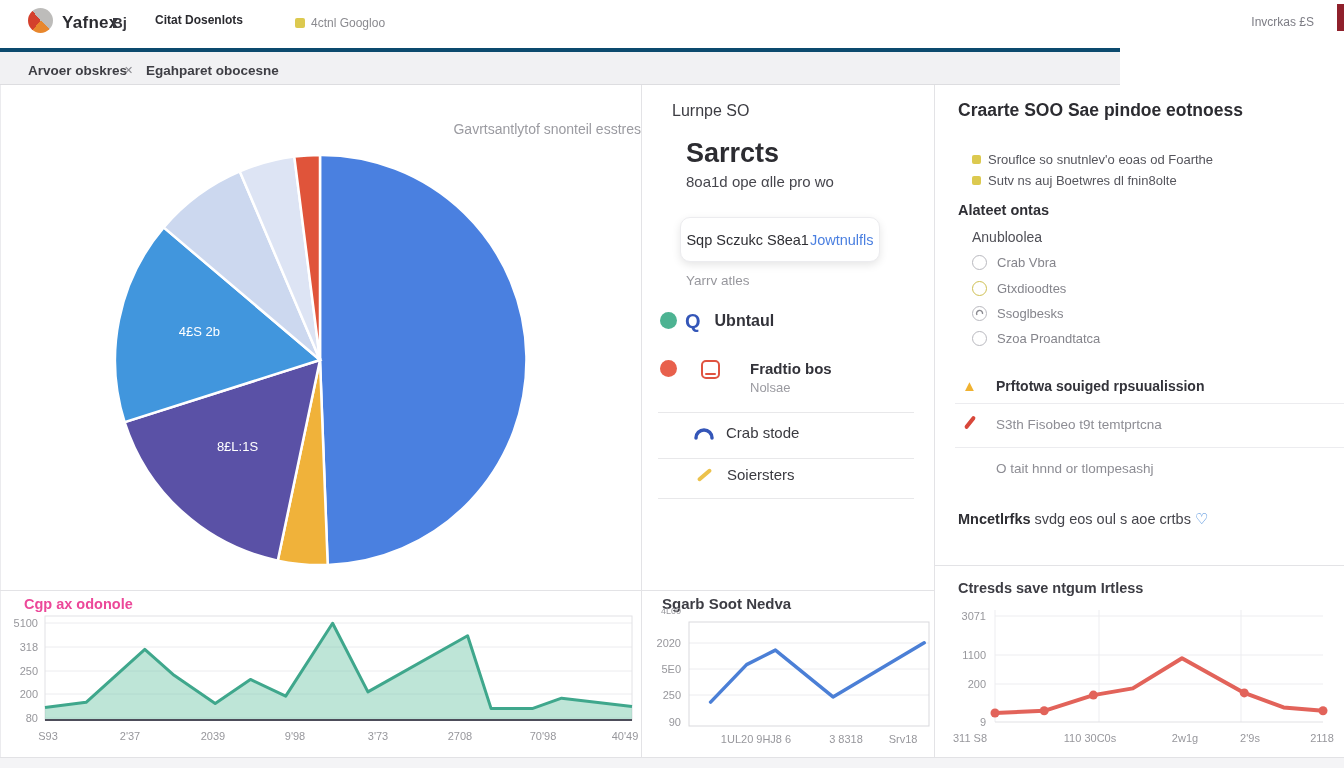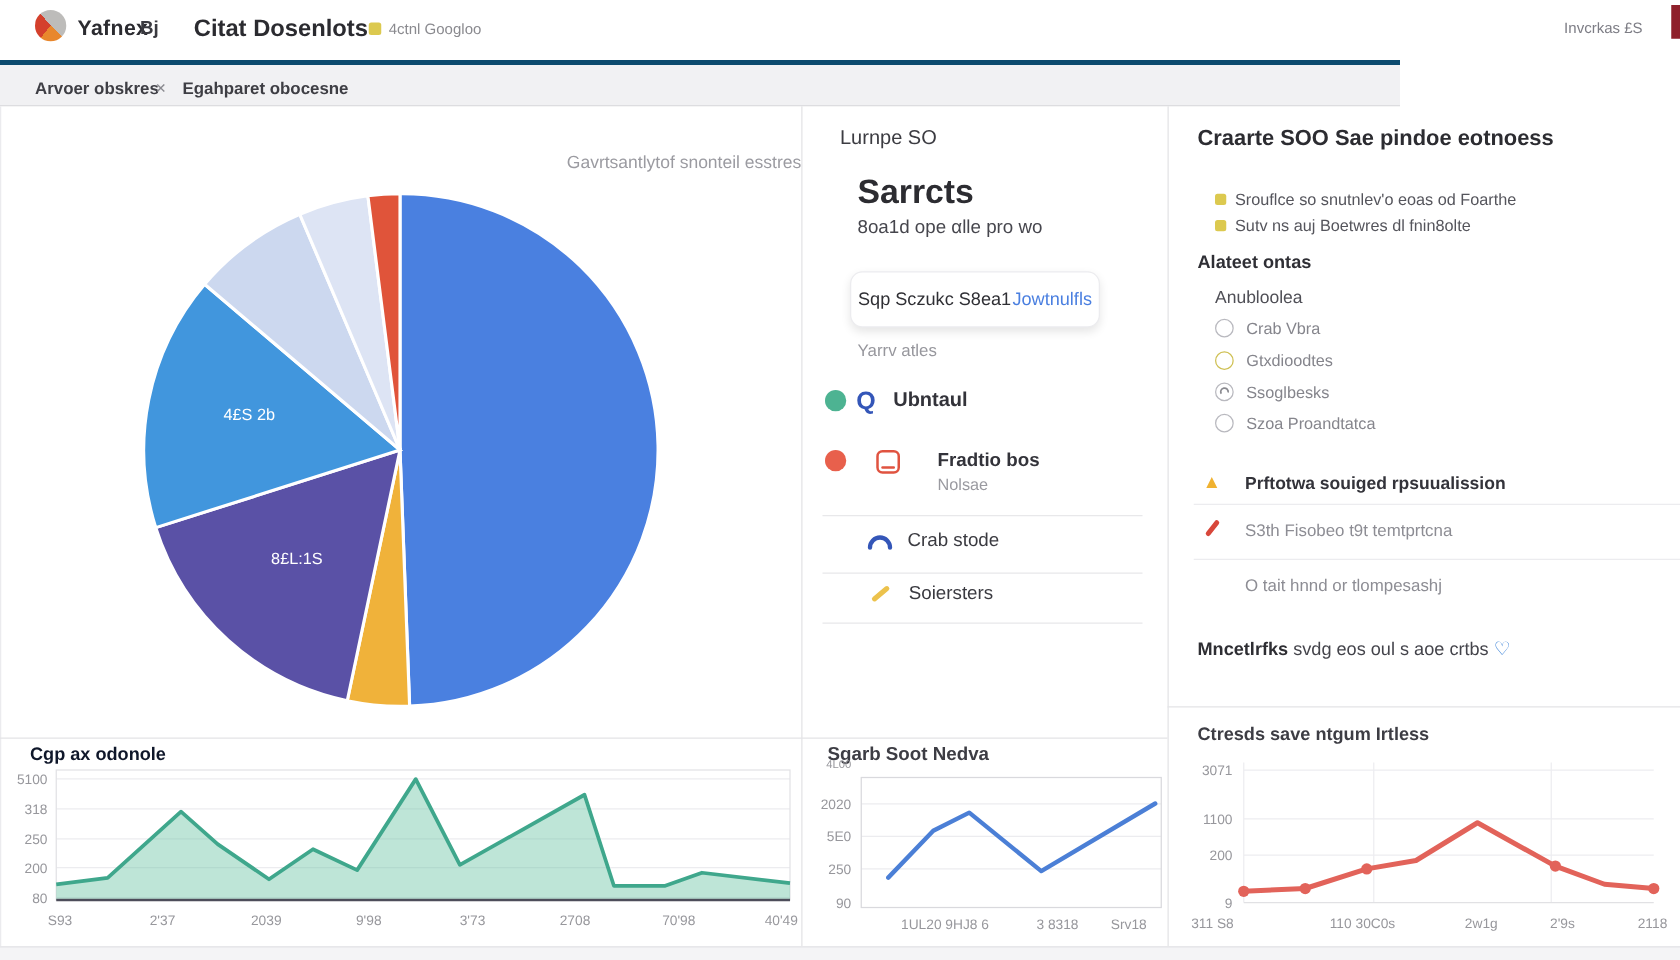--- a/index.html
+++ b/index.html
@@ -8,21 +8,21 @@
     background:#ffffff;color:#2f2f34;
     font-family:"Liberation Sans",sans-serif;
   }
   .abs{position:absolute}
   
   .topbar{top:0;left:0;width:1344px;height:48px;background:#fff}
   .logo{left:28px;top:8px;width:25px;height:25px;border-radius:50%;
     background:conic-gradient(from -40deg,#bdbcba 0 48%,#e8872d 48% 72%,#d4402c 72% 100%)}
   .brand{left:62px;top:13px;font-size:17px;font-weight:bold;color:#2b2b30;letter-spacing:.3px}
   .menu1{left:112px;top:14px;font-size:15px;font-weight:bold;color:#3a3a40}
-  .menu2{left:155px;top:13px;font-size:19px;font-weight:bold;color:#2b2b30}
+  .menu2{left:155px;top:13px;font-size:12px;font-weight:bold;color:#2b2b30}
   .menu3{left:295px;top:16px;display:flex;align-items:center;gap:6px}
   .yellow-sq{width:10px;height:10px;background:#dcc94f;border-radius:2px;display:inline-block}
   .menu3-label{font-size:12px;color:#8a8a8f}
   .top-right{right:30px;top:15px;font-size:12px;color:#7d7d85}
   .red-edge{right:0;top:4px;width:7px;height:27px;background:#8f202b}
   
   .tabbar{top:48px;left:0;width:1120px;height:37px;background:#f1f1f3;
     border-top:4px solid #0c4a6e;border-bottom:1px solid #dddde0;box-sizing:border-box}
   .tab1{left:28px;top:11px;font-size:13.5px;font-weight:bold;color:#3e3e44}
   .tab-close{left:124px;top:12px;font-size:11px;color:#8a8a90}
@@ -70,21 +70,21 @@
   .warn-tri{color:#f0b231;font-size:15px;line-height:15px}
   .warn-text{font-size:14px;font-weight:bold;color:#33333a}
   .rdiv{left:955px;width:389px;height:1px;background:#ececef}
   .red-slash{width:4px;height:15px;background:#d8473a;border-radius:2px;transform:rotate(38deg);display:inline-block}
   .err-text{font-size:13.5px;color:#8d8d94}
   .note{left:996px;top:461px;font-size:13.5px;color:#8d8d94}
   .footer-line{left:958px;top:510px;font-size:14.5px;color:#44444b}
   .footer-line b{color:#2e2e33}
   .heart{color:#3b82d8;font-size:15px}
   
-  .c1-title{left:24px;top:596px;font-size:14.5px;font-weight:bold;color:#0f172a}
+  .c1-title{left:24px;top:596px;font-size:14.5px;font-weight:bold;color:#ec4899}
   .c2-title{left:662px;top:595px;font-size:15px;font-weight:bold;color:#3d3d44}
   .c3-title{left:958px;top:580px;font-size:14.5px;font-weight:bold;color:#3d3d44}
   svg{position:absolute;overflow:visible}
   svg text{font-family:"Liberation Sans",sans-serif}
 </style>
 </head>
 <body>
 
 <header class="abs topbar">
   <div class="abs logo"></div>

